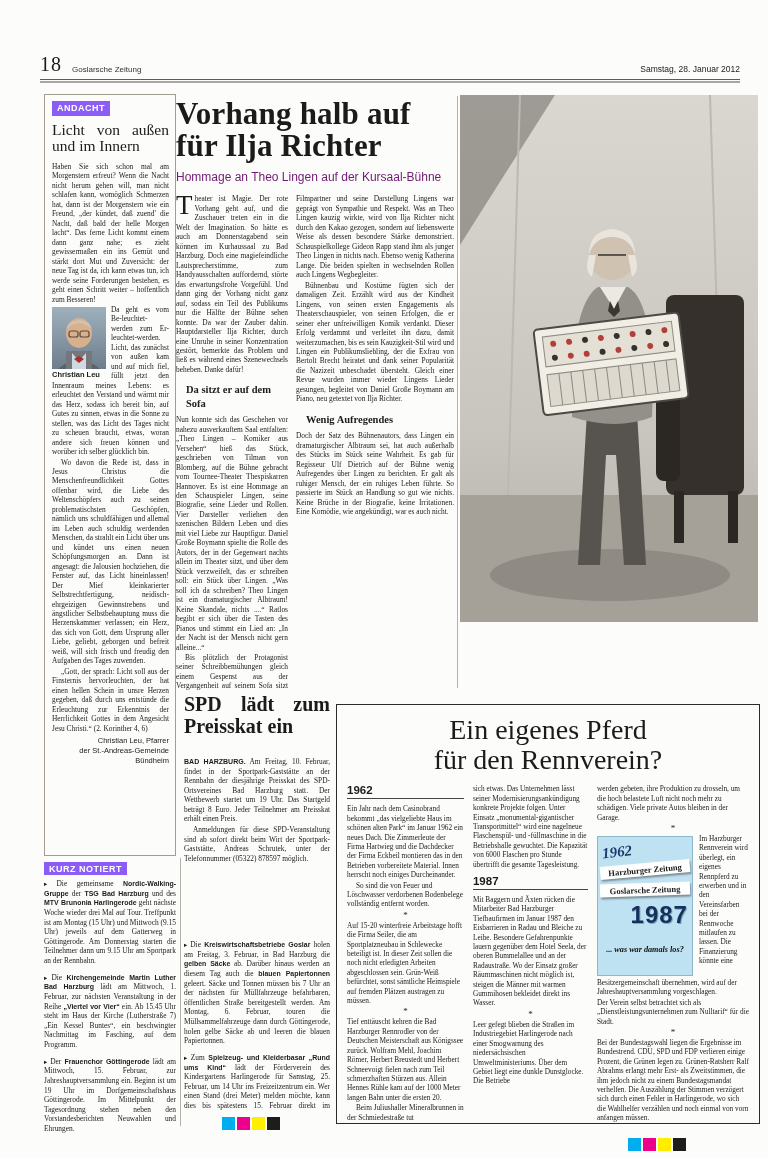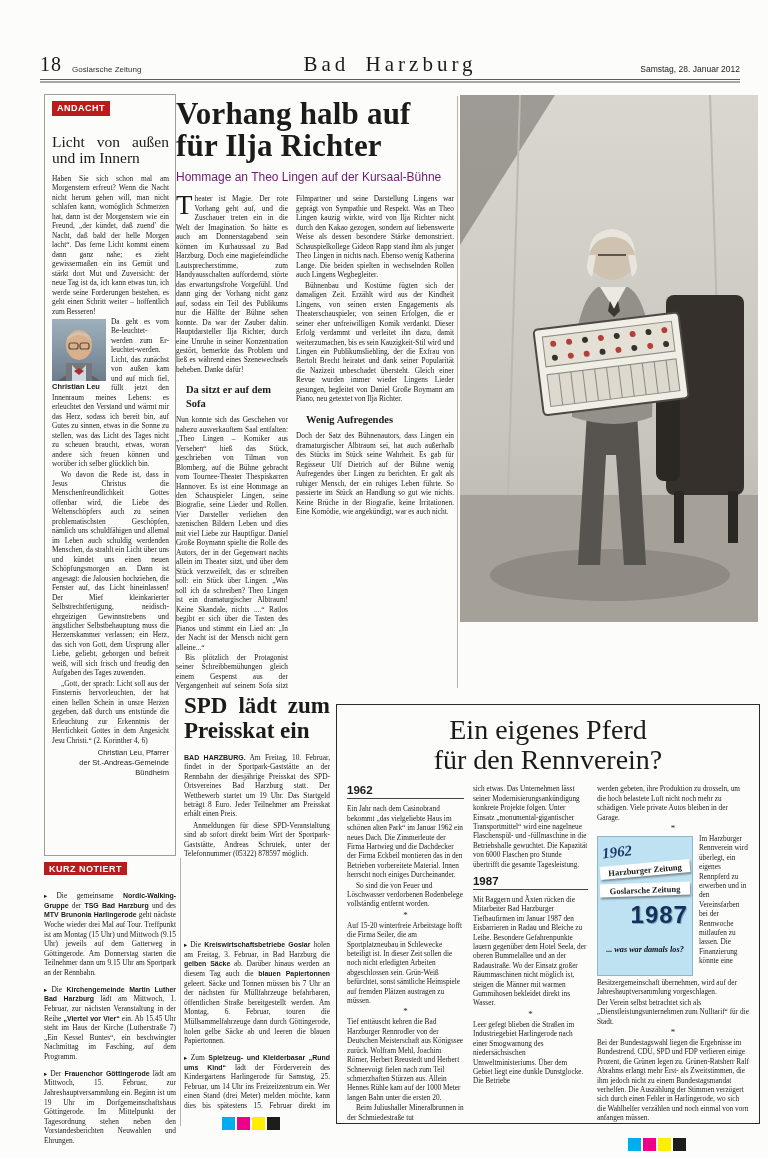--- a/index.html
+++ b/index.html
@@ -16,23 +16,23 @@
   .h-num { position:absolute; left:0; bottom:4px; font-size:20px; letter-spacing:1px; }
   .h-paper { position:absolute; left:32px; bottom:6px; font-family:"Liberation Sans",sans-serif; font-size:8px; color:#333; }
   .h-center { position:absolute; left:0; right:0; bottom:3px; text-align:center; font-size:21px; letter-spacing:4px; word-spacing:7px; }
   .h-date { position:absolute; right:0; bottom:6px; font-family:"Liberation Sans",sans-serif; font-size:8.5px; color:#222; }
 
   
   .bodytext { font-size:7.4px; line-height:1.28; text-align:justify; }
   p.ind { text-indent:9px; }
   .b { font-weight:bold; font-family:"Liberation Sans","DejaVu Sans",sans-serif; font-size:0.94em; }
   .label-badge {
-    display:inline-block; background:#b91c1c; color:#fff;
+    display:inline-block; background:#8b5cf6; color:#fff;
     font-family:"Liberation Sans",sans-serif; font-weight:bold; font-size:9px;
-    letter-spacing:0.5px; padding:2px 5px 1px 5px; margin-bottom:16px;
+    letter-spacing:0.5px; padding:2px 5px 1px 5px; margin-bottom:4px;
   }
   .star { text-align:center; font-size:9px; line-height:8px; margin:2px 0; }
   .vline { position:absolute; width:1px; background:#b5b0a8; }
 
   
   .andacht { position:absolute; left:44px; top:94px; width:132px; height:762px;
     border:1px solid #a29c92; padding:6px 6px 4px 7px; overflow:hidden; }
   .andacht-title { font-size:15.5px; line-height:1.08; margin:2px 0 7px 0; }
   .andacht p { margin-bottom:1px; }
   .portrait { float:left; width:54px; margin:2px 5px 1px 0; }
@@ -59,21 +59,21 @@
 
   
   .photo { position:absolute; left:460px; top:95px; width:298px; height:527px; overflow:hidden; background:#c9c6c0; }
   .photo svg { display:block; width:298px; height:527px; }
   .caption { position:absolute; left:460px; top:626px; width:298px;
     font-family:"Liberation Sans",sans-serif; font-size:8px; line-height:1.3; color:#1d1d1b; text-align:justify; }
   .credit { float:right; padding-left:8px; }
 
   
   .spd { position:absolute; left:184px; top:694px; width:146px; height:238px; overflow:hidden; }
-  .spd-headline { font-weight:bold; font-size:23px; line-height:1.08; margin-bottom:9px; }
+  .spd-headline { font-weight:bold; font-size:20px; line-height:1.08; margin-bottom:20px; }
   .spd p { margin-bottom:2px; }
   .dateline { font-weight:bold; font-family:"Liberation Sans",sans-serif; font-size:0.95em; }
 
   
   .midnotes { position:absolute; left:184px; top:940px; width:146px; height:172px; overflow:hidden; }
 
   
   .pferd { position:absolute; left:336px; top:704px; width:424px; height:420px;
     border:1px solid #2a2a28; padding:8px 10px 6px 10px; overflow:hidden; }
   .pferd-headline { text-align:center; font-size:28px; line-height:1.06; margin:2px 0 10px 0; }
@@ -106,21 +106,20 @@
   .cmyk-br { left:628px; top:1138px; }
 </style>
 </head>
 <body>
 
 <div class="page">
 
   <div class="header">
     <span class="h-num">18</span>
     <span class="h-paper">Goslarsche Zeitung</span>
-    <span class="h-center">Bad Harzburg</span>
     <span class="h-date">Samstag, 28. Januar 2012</span>
   </div>
   <div class="header-rule"></div>
   <div class="header-rule2"></div>
 
   <div class="andacht bodytext">
     <span class="label-badge">ANDACHT</span>
     <div class="andacht-title">Licht von außen und im Innern</div>
     <p>Haben Sie sich schon mal am Morgenstern erfreut? Wenn die Nacht nicht herum gehen will, man nicht schlafen kann, womöglich Schmerzen hat, dann ist der Morgenstern wie ein Freund, „der kündet, daß zuend' die Nacht, daß bald der helle Morgen lacht“. Das ferne Licht kommt einem dann ganz nahe; es zieht gewissermaßen ein ins Gemüt und stärkt dort Mut und Zuversicht: der neue Tag ist da, ich kann etwas tun, ich werde seine Forderungen bestehen, es geht einen Schritt weiter – hoffentlich zum Besseren!</p>
     <div>

